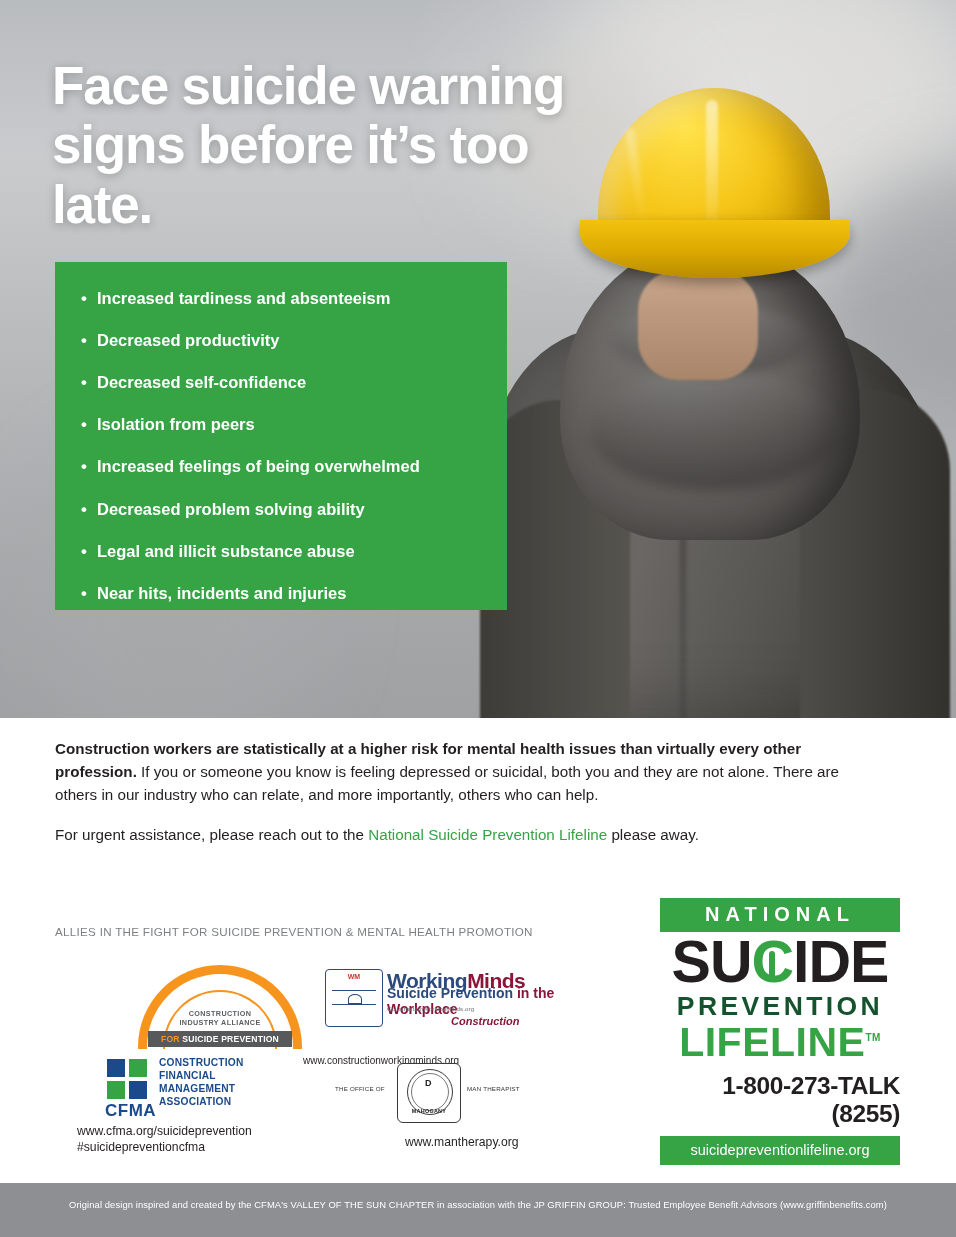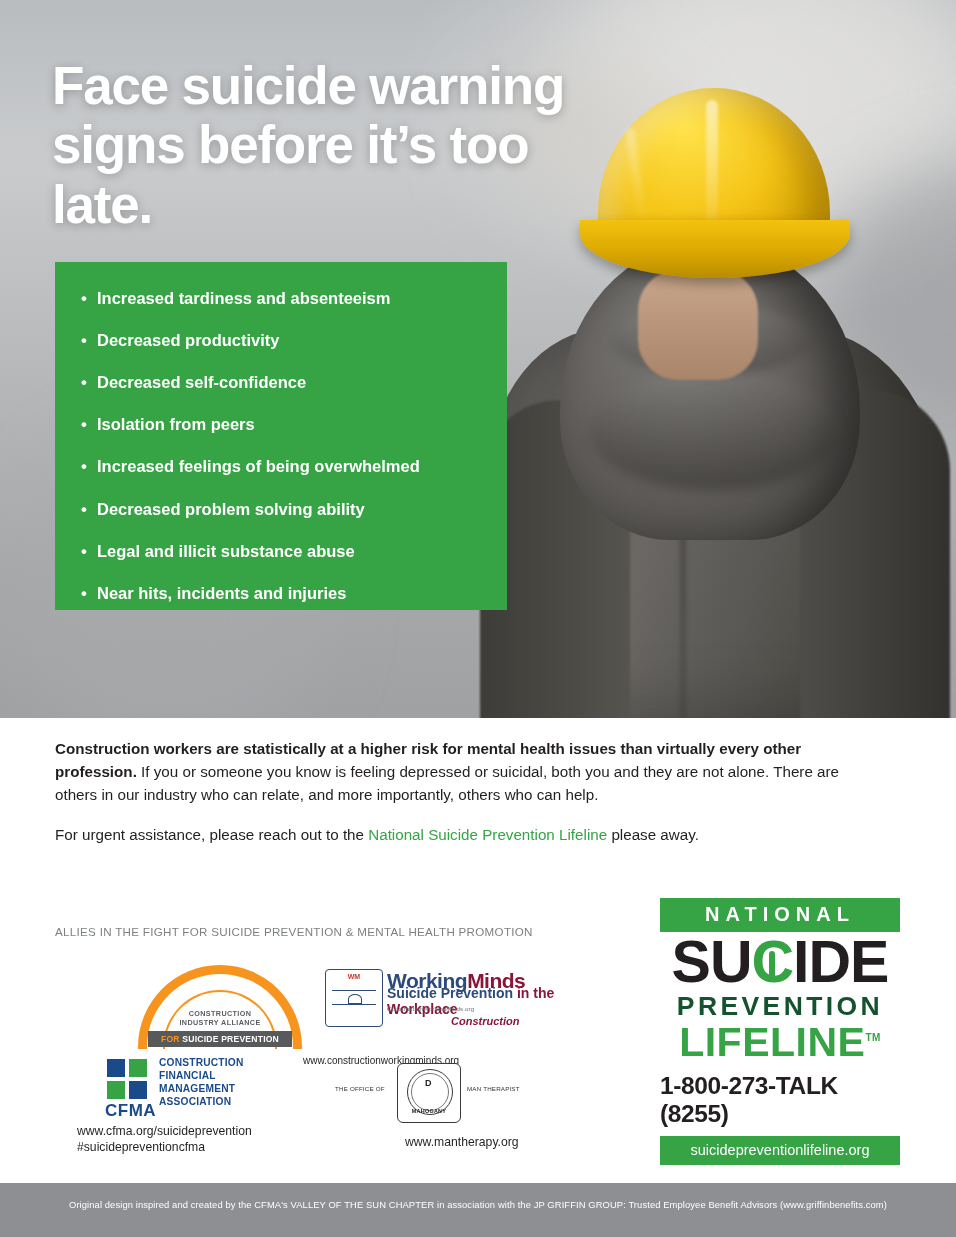--- a/index.html
+++ b/index.html
@@ -227,21 +227,21 @@
     font-size:26.5px;font-weight:700;color:#14532d;letter-spacing:3.4px;
     text-align:center;line-height:1;margin-top:2px;
   }
   .ll-life{
     font-size:41px;font-weight:700;color:#36a345;letter-spacing:.5px;
     text-align:center;line-height:1;margin-top:3px;position:relative;
   }
   .ll-tm{font-size:10px;vertical-align:super;}
   .ll-phone{
     font-size:24.5px;font-weight:700;color:#231f20;letter-spacing:-.4px;
-    text-align:left;margin-top:9px;
+    text-align:right;margin-top:9px;
   }
   .ll-url{
     margin-top:8px;background:#36a345;color:#ffffff;
     font-size:14.5px;text-align:center;padding:6px 0 7px 0;
   }
 
   
   .bottom-bar{
     position:absolute;left:0;bottom:0;width:956px;height:54px;
     background:#8d8f92;

